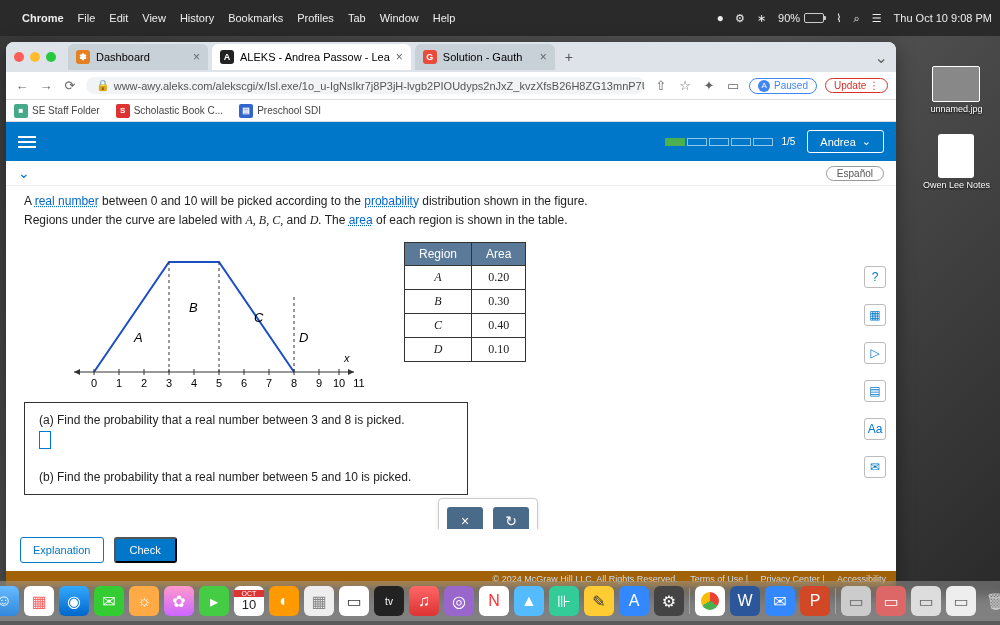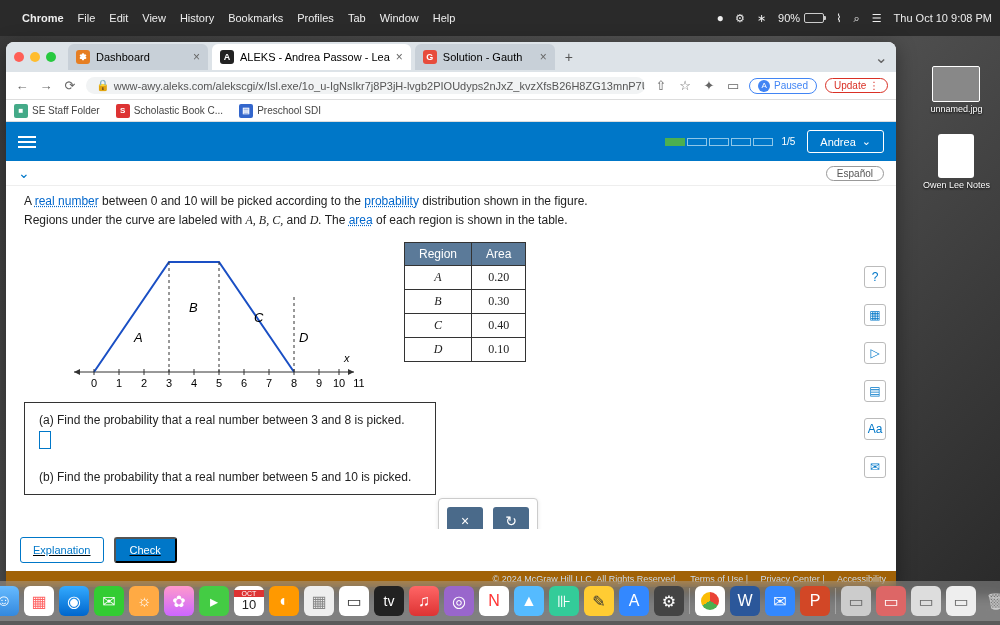--- a/index.html
+++ b/index.html
@@ -61,31 +61,31 @@
 .link { color:#0066cc; text-decoration:underline dotted; }
 .ital { font-style:italic; font-family:Georgia,serif; }
 
 .chartrow { display:flex; gap:40px; margin:14px 0 10px 40px; align-items:flex-start; }
 .chart { position:relative; width:300px; height:150px; }
 .regtable { border:1px solid #333; border-collapse:collapse; font-size:12px; }
 .regtable th { background:#5b7a99; color:#fff; padding:4px 14px; font-weight:normal; border:1px solid #333; }
 .regtable td { padding:4px 14px; text-align:center; border:1px solid #333; font-family:Georgia,serif; }
 
 .prompt { margin:8px 0 10px; font-family:Georgia,serif; }
-.qbox { border:1px solid #333; padding:10px 14px; width:412px; font-family:Georgia,serif; font-size:12px; }
+.qbox { border:1px solid #333; padding:10px 14px; width:444px; font-family:Georgia,serif; font-size:12px; }
 .qbox .part { margin-bottom:18px; }
 .ansbox { display:inline-block; width:12px;height:18px;border:1px solid #0077c8; margin-top:4px; }
 
 .ctrls { position:absolute; left:432px; top:312px; border:1px solid #ccc; border-radius:4px; padding:8px; display:flex; gap:10px; background:#fff; box-shadow:0 1px 4px rgba(0,0,0,0.1); }
 .cbtn { width:36px;height:28px;background:#4a6a8a;color:#fff;border-radius:3px;display:flex;align-items:center;justify-content:center;font-size:14px; }
 
 .sidebar-tools { position:absolute; right:10px; top:80px; display:flex; flex-direction:column; gap:16px; }
 .tool { width:22px;height:22px;border:1px solid #bbb;border-radius:3px;display:flex;align-items:center;justify-content:center;font-size:12px;color:#0077c8;background:#fff; }
 
-.footerbtns { padding:8px 14px; display:flex; gap:10px;text-decoration:underline; }
+.footerbtns { padding:8px 14px; display:flex; gap:10px; }
 .expbtn { border:1px solid #0077c8; color:#0077c8; background:#fff; border-radius:3px; padding:5px 12px; font-size:11px; }
 .checkbtn { background:#0077c8; color:#fff; border-radius:3px; padding:5px 14px; font-size:11px; }
 
 .appfooter { background:#a16207; color:#cde; font-size:9px; padding:3px 10px; text-align:right; }
 .appfooter span { margin-left:10px; }
 
 .deskfiles { position:absolute; right:10px; top:30px; display:flex; flex-direction:column; gap:20px; align-items:center; }
 .dfile { display:flex; flex-direction:column; align-items:center; gap:2px; color:#fff; font-size:9px; text-shadow:0 1px 2px #000; }
 .dfile .thumb { width:48px;height:36px;background:#888;border:1px solid #fff;border-radius:2px; }
 .dfile .docico { width:36px;height:44px;background:#fff;border-radius:3px;position:relative; }
@@ -356,21 +356,21 @@
   <div class="dockico" style="background:linear-gradient(#f9c,#c6f)">✿</div>
   <div class="dockico" style="background:#4c4">▸</div>
   <div class="dockico" style="background:#fff;color:#d33;flex-direction:column;font-size:7px">
       <div style="background:#d33;color:#fff;width:100%;text-align:center">OCT</div>
       <div style="color:#222;font-size:13px">10</div>
     </div>
   <div class="dockico" style="background:#f90">◐</div>
   <div class="dockico" style="background:#eee;color:#888">▦</div>
   <div class="dockico" style="background:#fff;color:#333">▭</div>
   <div class="dockico" style="background:#222">
-      <span style="font-size:14px">tv</span>
+      <span style="font-size:10px">tv</span>
     </div>
   <div class="dockico" style="background:linear-gradient(#f66,#d33)">♫</div>
   <div class="dockico" style="background:#96c">◎</div>
   <div class="dockico" style="background:#fff;color:#f33">N</div>
   <div class="dockico" style="background:#5bf">▲</div>
   <div class="dockico" style="background:#3c9">⊪</div>
   <div class="dockico" style="background:#fc3;color:#333">✎</div>
   <div class="dockico" style="background:#38f">A</div>
   <div class="dockico" style="background:#444">⚙</div>
   <div style="width:1px;height:26px;background:rgba(255,255,255,0.3)"></div>

